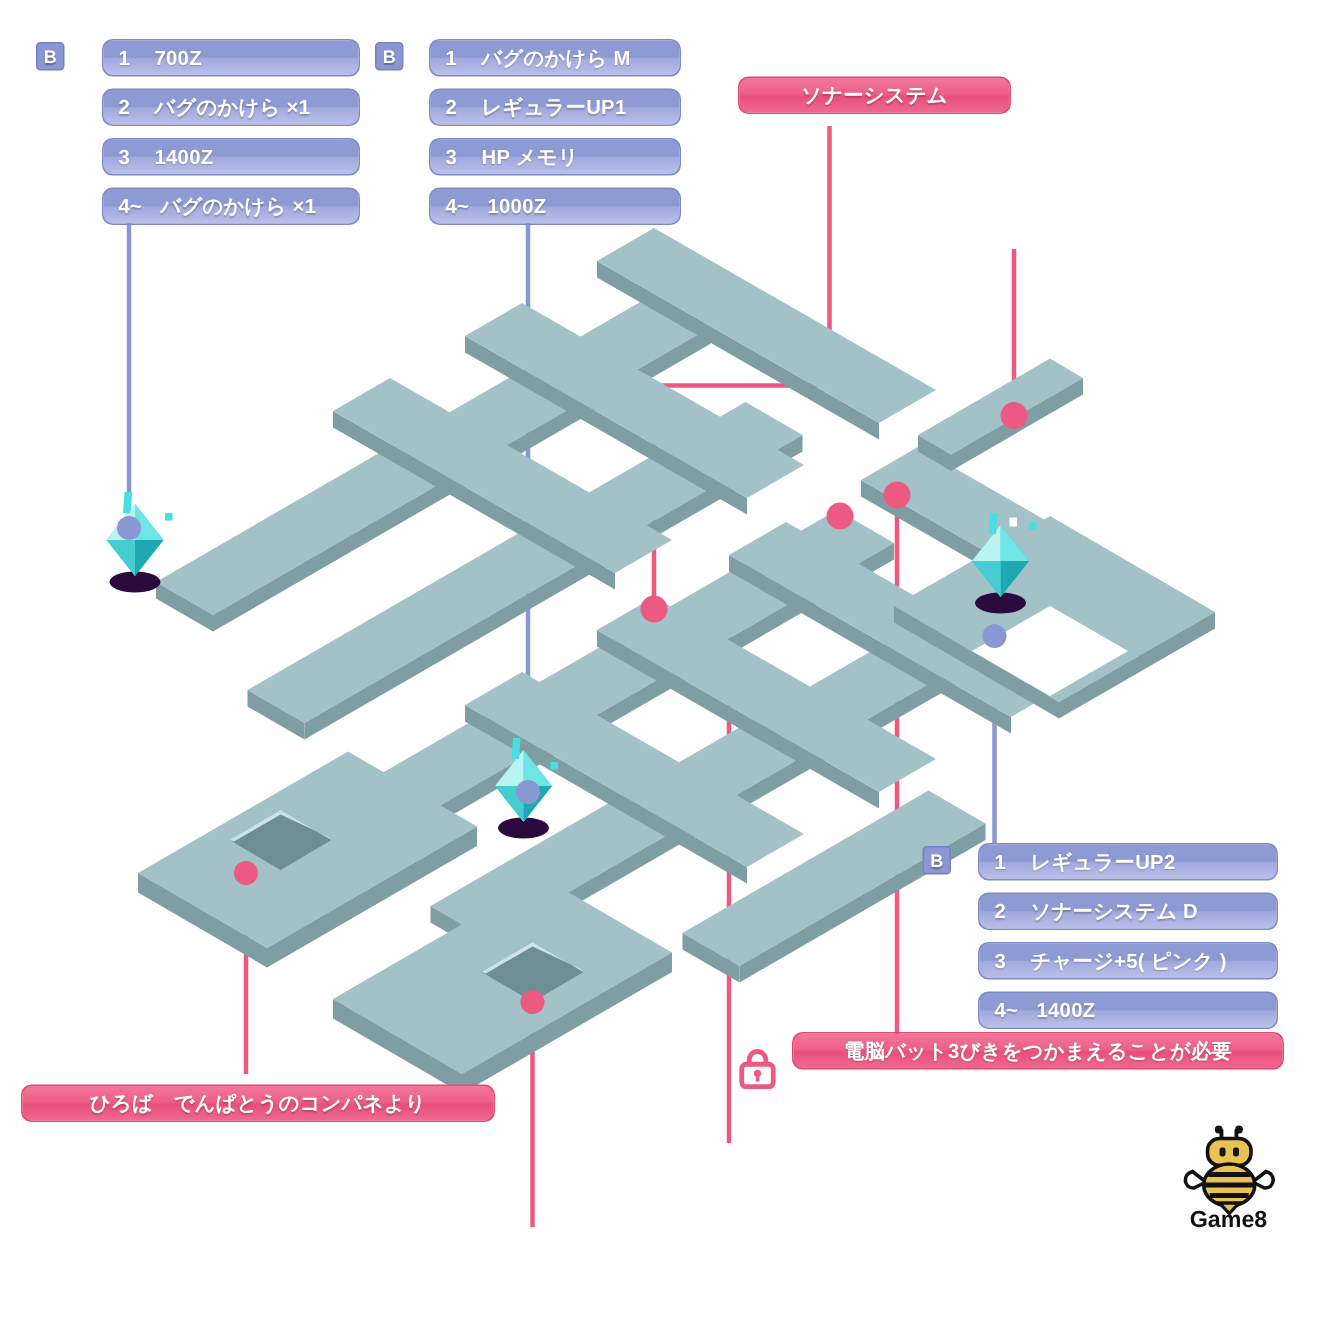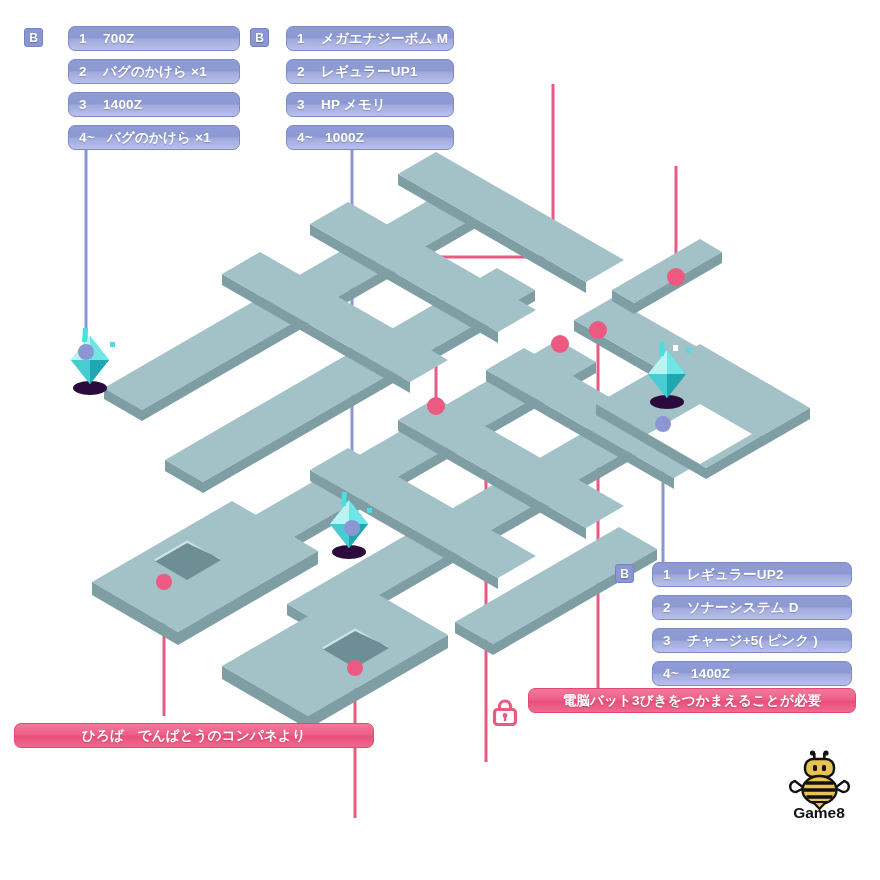--- a/index.html
+++ b/index.html
@@ -221,21 +221,21 @@
   </div>
   <div class="chip blue" style="left:68px;top:125px;width:172px;">
     <span class="num wide">4~</span>
     <span>バグのかけら ×1</span>
   </div>
 
   <div class="bbadge" style="left:250px;top:28px;">B</div>
 
   <div class="chip blue" style="left:286px;top:26px;width:168px;">
     <span class="num">1</span>
-    <span>メガエナジーボム M</span>
+    <span>バグのかけら M</span>
   </div>
   <div class="chip blue" style="left:286px;top:59px;width:168px;">
     <span class="num">2</span>
     <span>レギュラーUP1</span>
   </div>
   <div class="chip blue" style="left:286px;top:92px;width:168px;">
     <span class="num">3</span>
     <span>HP メモリ</span>
   </div>
   <div class="chip blue" style="left:286px;top:125px;width:168px;">
@@ -255,23 +255,24 @@
   </div>
   <div class="chip blue" style="left:652px;top:628px;width:200px;">
     <span class="num">3</span>
     <span>チャージ+5( ピンク )</span>
   </div>
   <div class="chip blue" style="left:652px;top:661px;width:200px;">
     <span class="num wide">4~</span>
     <span>1400Z</span>
   </div>
 
-
-
-  <div class="chip pink" style="left:14px;top:723px;width:360px;">ひろば　でんぱとうのコンパネより</div>
+  <div class="chip pink" style="left:492px;top:51px;width:182px;">ソナーシステム</div>
+
+
+  <div class="chip pink" style="left:14px;top:723px;width:316px;">ひろば　でんぱとうのコンパネより</div>
 
 
 
   <div class="chip pink" style="left:528px;top:688px;width:328px;">電脳バット3びきをつかまえることが必要</div>
 
   <svg class="lockicon" style="left:492px;top:698px;" viewBox="0 0 26 28">
     <path d="M7.5,12 L7.5,8.5 A5.5,5.5 0 0 1 18.5,8.5 L18.5,12" fill="none" stroke="#ec5a81" stroke-width="3.2"></path>
     <rect x="2.5" y="11.5" width="21" height="15" rx="3" fill="none" stroke="#ec5a81" stroke-width="3.2"></rect>
     <circle cx="13" cy="17.5" r="2.4" fill="#ec5a81"></circle>
     <rect x="11.8" y="18.5" width="2.5" height="4.6" fill="#ec5a81"></rect>

